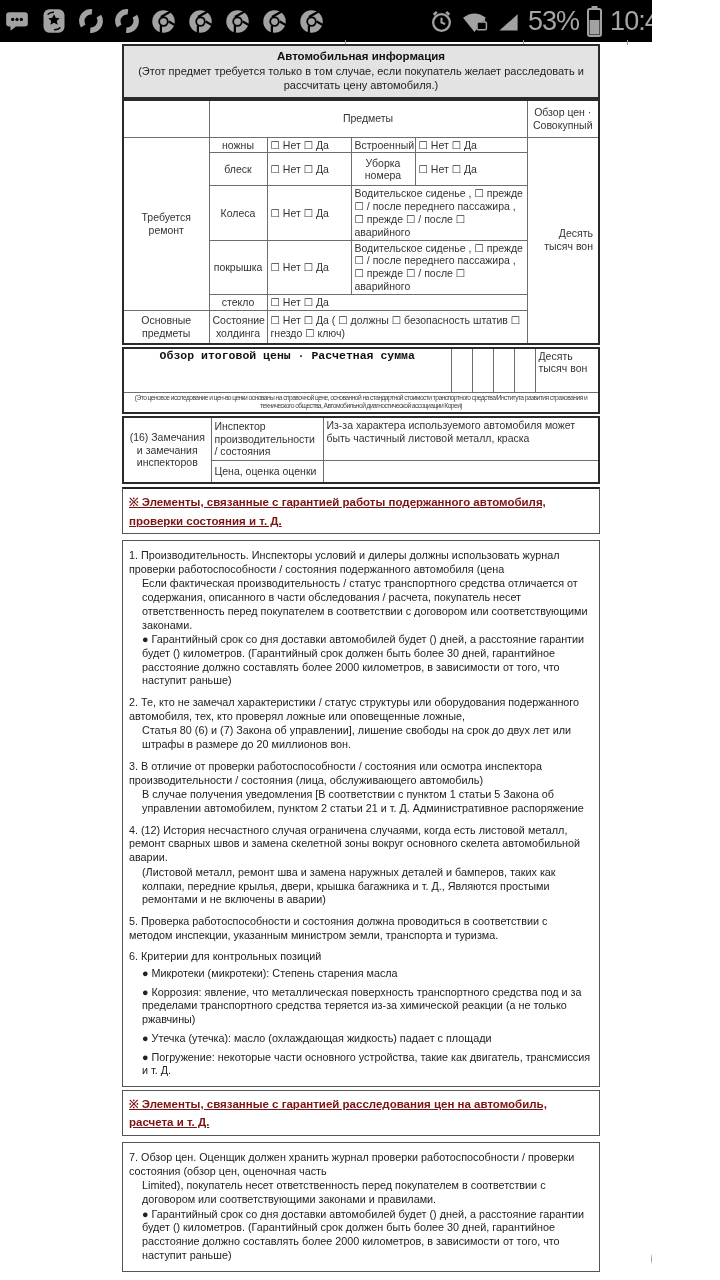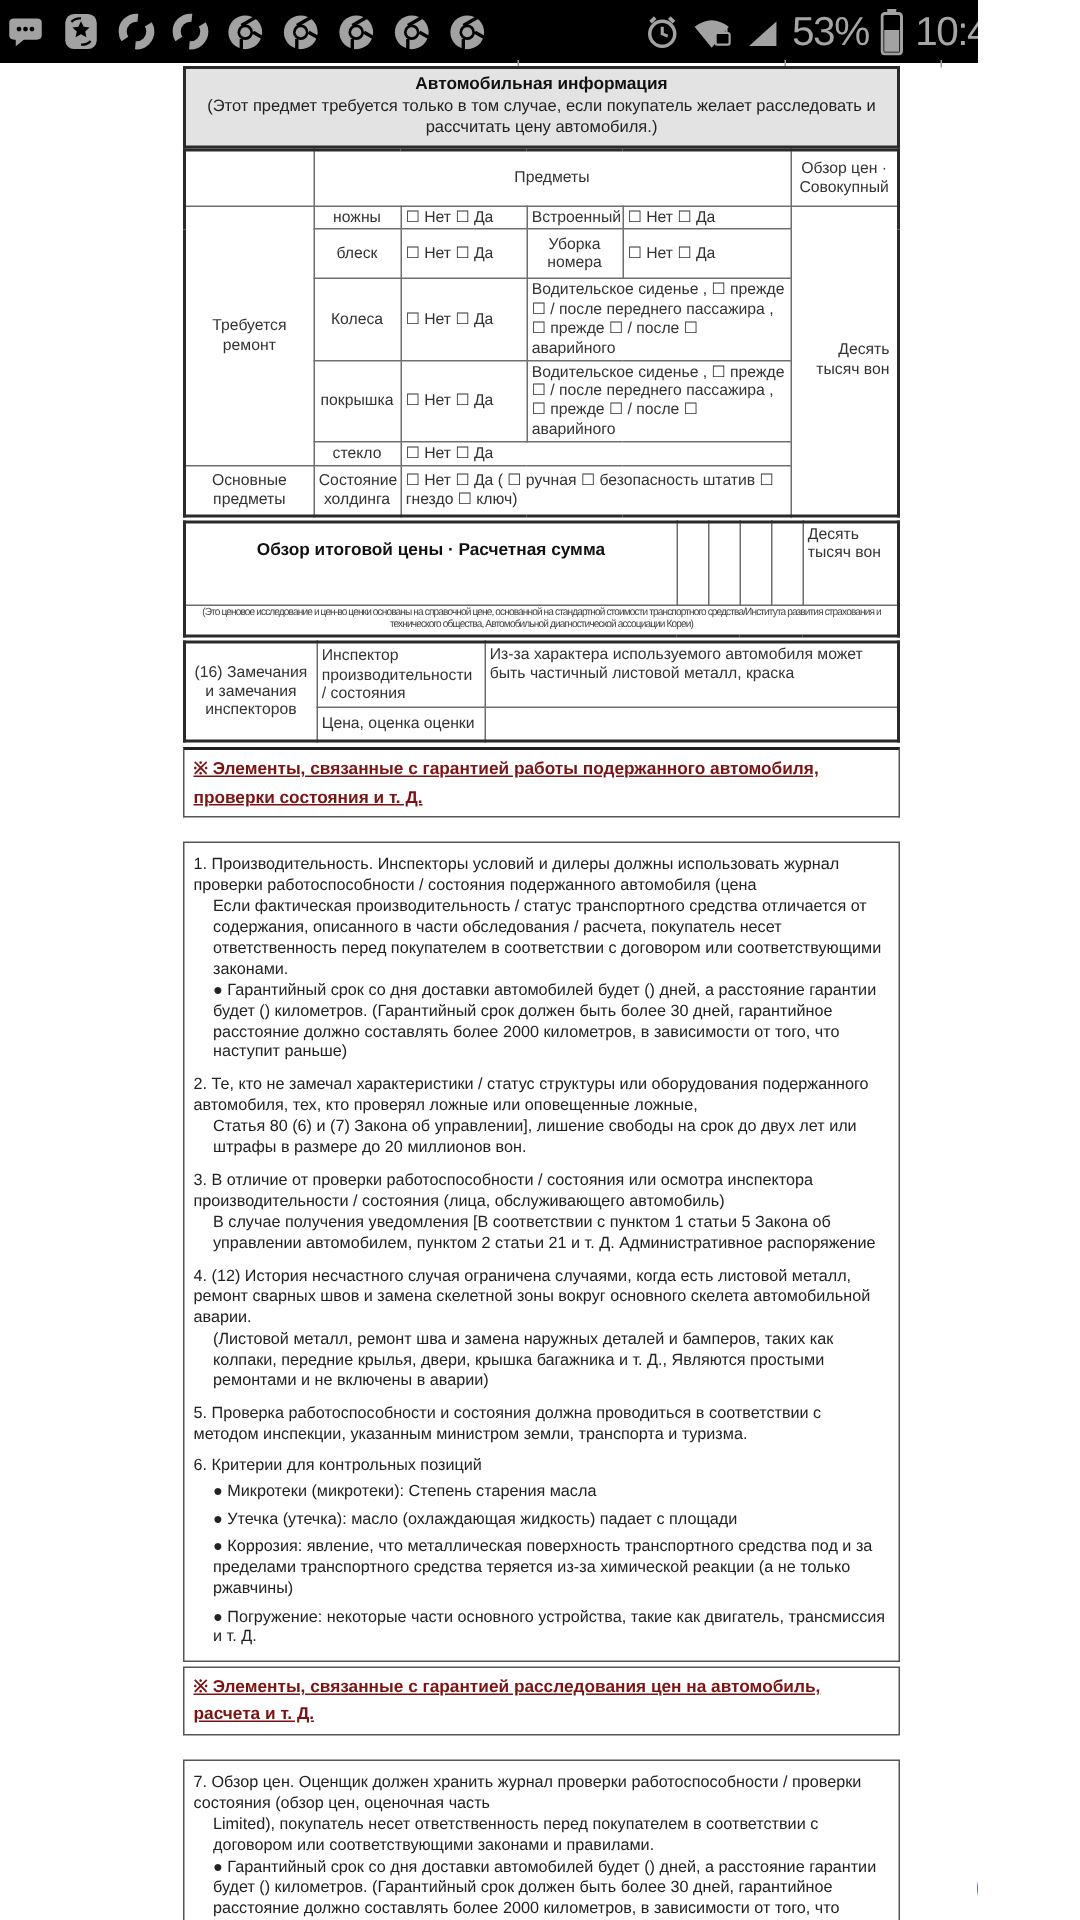--- a/index.html
+++ b/index.html
@@ -25,21 +25,21 @@
   .grp{text-align:center;color:#333;}
   .unit-cell{text-align:right;padding-right:5px;color:#333;}
   .tot-label{font-weight:bold;text-align:center;font-size:11.5px;color:#111;}
   .fineprint{font-size:7px;letter-spacing:-0.6px;text-align:center;color:#444;
              transform:scaleX(.96);transform-origin:center;line-height:1.25;}
   .gap2{height:2px;}
   .bar{border:2px solid #111;border-left:2px solid #111;border-right:2px solid #111;
        text-align:center;font-weight:bold;font-size:11.5px;padding:2px 0 3px;margin-top:2px;color:#111;}
   .sec-title{border:1px solid #555;border-top:2px solid #222;padding:3px 6px 4px;margin-top:3px;background:#fff;}
   .sec-title span{color:#7c1212;font-weight:bold;text-decoration:underline;font-size:11.5px;line-height:1.35;}
-  .sec-body{border:1px solid #555;margin-top:16px;padding:0 6px 8px;background:#fff;}
+  .sec-body{border:1px solid #555;margin-top:6px;padding:0 6px 8px;background:#fff;}
   .para{margin:8px 0 0;font-size:10.8px;line-height:1.27;color:#222;}
   .sub{padding-left:13px;margin-top:1px;}
   
   .logo{position:absolute;left:650px;top:1233px;}
 </style>
 </head>
 <body>
 <div class="screen">
 
 <div class="statusbar">
@@ -165,39 +165,39 @@
       <td>☐ Нет ☐ Да</td>
       <td colspan="2" style="height:41px;">Водительское сиденье , ☐ прежде ☐ / после переднего пассажира , ☐ прежде ☐ / после ☐ аварийного</td>
     </tr>
     <tr>
       <td class="c">стекло</td>
       <td colspan="3">☐ Нет ☐ Да</td>
     </tr>
     <tr>
       <td class="grp" style="height:30px;">Основные предметы</td>
       <td class="c">Состояние холдинга</td>
-      <td colspan="3">☐ Нет ☐ Да ( ☐ ручная ☐ безопасность штатив ☐ гнездо ☐ ключ)</td>
+      <td colspan="3">☐ Нет ☐ Да ( ☐ должны ☐ безопасность штатив ☐ гнездо ☐ ключ)</td>
     </tr>
   </tbody>
       </table>
 
   <div class="gap2"></div>
 
   <table class="tbl">
     <colgroup>
           <col>
           <col style="width:21px">
           <col style="width:21px">
           <col style="width:21px">
           <col style="width:21px">
           <col style="width:64px">
         </colgroup>
     <tbody>
           <tr>
-      <td class="tot-label" style="height:42px;vertical-align:top;padding-top:11px;">Обзор итоговой цены · Расчетная сумма</td>
+      <td class="tot-label" style="height:42px;vertical-align:top;padding-top:0;font-family:Liberation Mono, monospace;">Обзор итоговой цены · Расчетная сумма</td>
       <td></td>
       <td></td>
       <td></td>
       <td></td>
       <td style="vertical-align:top;">Десять тысяч вон</td>
     </tr>
     <tr>
       <td colspan="6" style="padding:1px 0;">
               <div class="fineprint">(Это ценовое исследование и цен-во ценки основаны на справочной цене, основанной на стандартной стоимости транспортного средства/Института развития страхования и технического общества, Автомобильной диагностической ассоциации Кореи)</div>
             </td>
@@ -245,22 +245,22 @@
     <div class="para">
       <div>4. (12) История несчастного случая ограничена случаями, когда есть листовой металл, ремонт сварных швов и замена скелетной зоны вокруг основного скелета автомобильной аварии.</div>
       <div class="sub">(Листовой металл, ремонт шва и замена наружных деталей и бамперов, таких как колпаки, передние крылья, двери, крышка багажника и т. Д., Являются простыми ремонтами и не включены в аварии)</div>
     </div>
     <div class="para">
       <div>5. Проверка работоспособности и состояния должна проводиться в соответствии с методом инспекции, указанным министром земли, транспорта и туризма.</div>
     </div>
     <div class="para">
       <div>6. Критерии для контрольных позиций</div>
       <div class="sub" style="margin-top:3px;">● Микротеки (микротеки): Степень старения масла</div>
+      <div class="sub" style="margin-top:5px;">● Коррозия: явление, что металлическая поверхность транспортного средства под и за пределами транспортного средства теряется из-за химической реакции (а не только ржавчины)</div>
       <div class="sub" style="margin-top:5px;">● Утечка (утечка): масло (охлаждающая жидкость) падает с площади</div>
-      <div class="sub" style="margin-top:5px;">● Коррозия: явление, что металлическая поверхность транспортного средства под и за пределами транспортного средства теряется из-за химической реакции (а не только ржавчины)</div>
       <div class="sub" style="margin-top:5px;">● Погружение: некоторые части основного устройства, такие как двигатель, трансмиссия и т. Д.</div>
     </div>
   </div>
 
   <div class="sec-title" style="border-top:1px solid #555;"><span>※ Элементы, связанные с гарантией расследования цен на автомобиль, расчета и т. Д.</span></div>
   <div class="sec-body">
     <div class="para">
       <div>7. Обзор цен. Оценщик должен хранить журнал проверки работоспособности / проверки состояния (обзор цен, оценочная часть</div>
       <div class="sub">Limited), покупатель несет ответственность перед покупателем в соответствии с договором или соответствующими законами и правилами.</div>
       <div class="sub">● Гарантийный срок со дня доставки автомобилей будет () дней, а расстояние гарантии будет () километров. (Гарантийный срок должен быть более 30 дней, гарантийное расстояние должно составлять более 2000 километров, в зависимости от того, что наступит раньше)</div>

